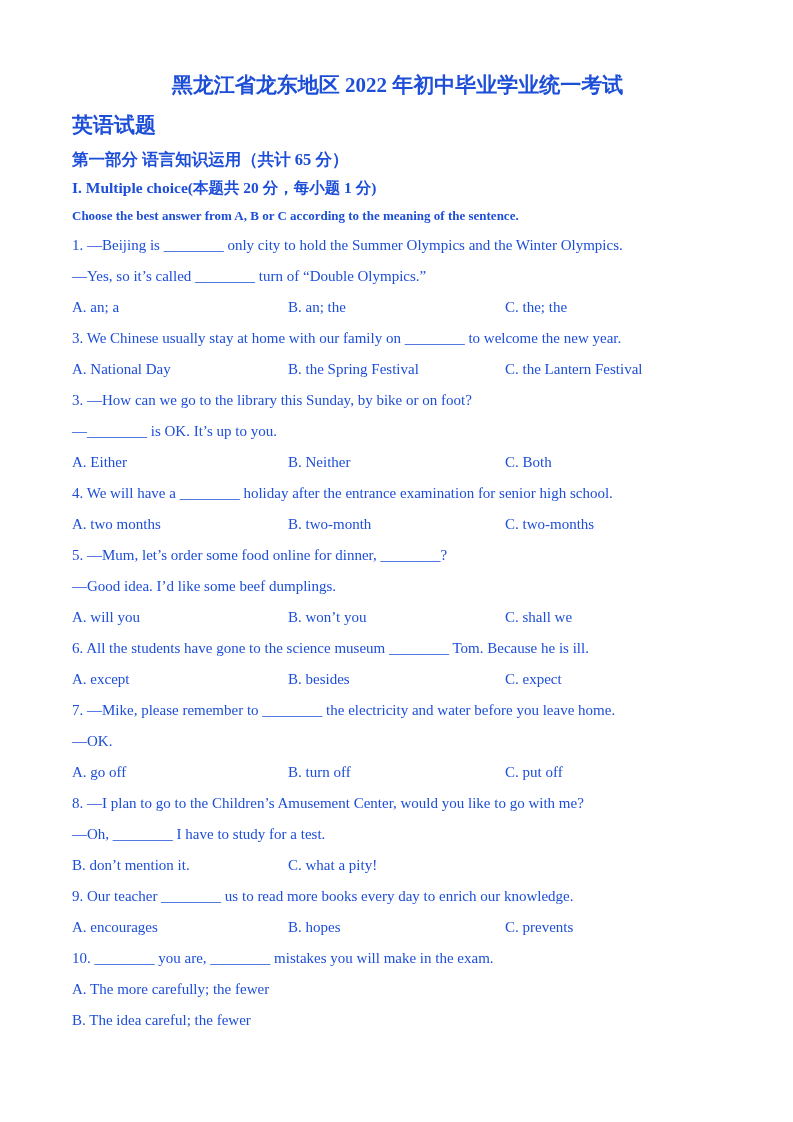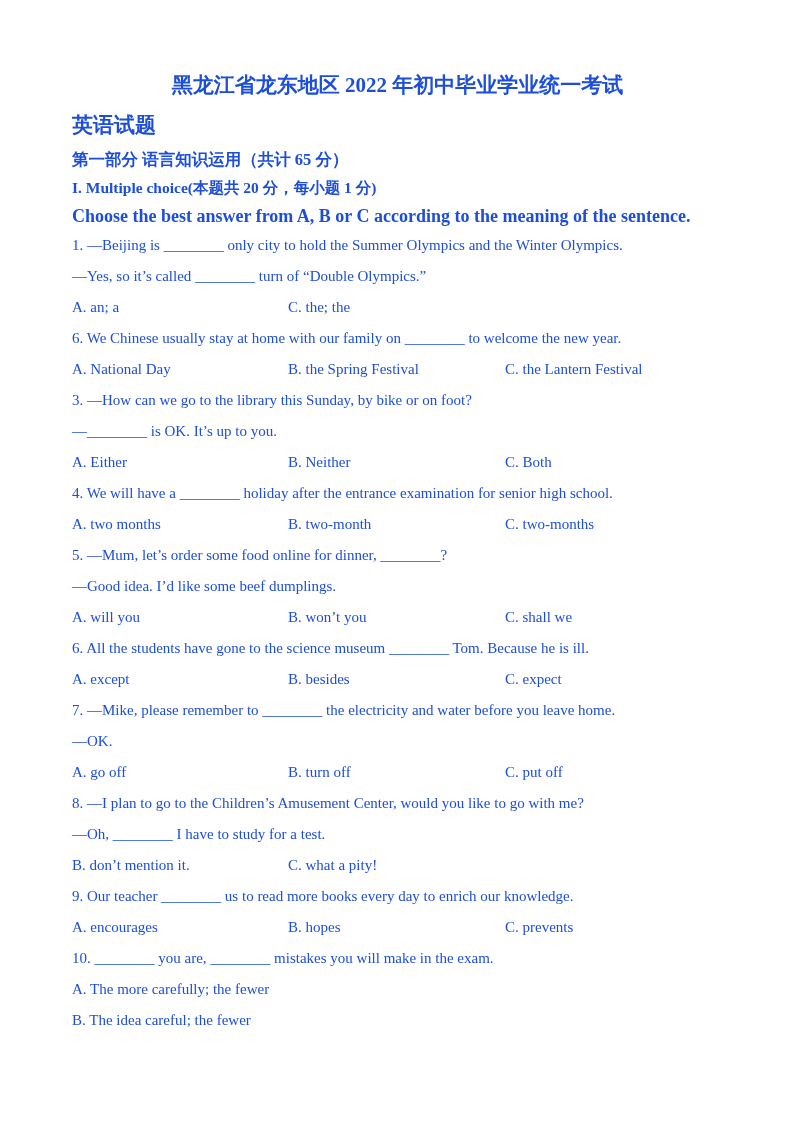--- a/index.html
+++ b/index.html
@@ -37,21 +37,21 @@
     line-height: 22px;
     margin-top: 9px;
   }
   .section-heading {
     font-size: 15.5px;
     font-weight: bold;
     line-height: 22px;
     margin-top: 6px;
   }
   .instruction {
-    font-size: 18px;
+    font-size: 13px;
     font-weight: bold;
     line-height: 22px;
     margin-top: 6px;
   }
   .question-list {
     margin-top: 3px;
     font-size: 15px;
   }
   .line {
     line-height: 31px;
@@ -72,23 +72,24 @@
     <div class="title1">黑龙江省龙东地区 2022 年初中毕业学业统一考试</div>
     <div class="title2">英语试题</div>
     <div class="part-heading">第一部分  语言知识运用（共计 65 分）</div>
     <div class="section-heading">I. Multiple choice(本题共 20 分，每小题 1 分)</div>
     <div class="instruction">Choose the best answer from A, B or C according to the meaning of the sentence.</div>
     <div class="question-list">
         <p class="line">1. —Beijing is ________ only city to hold the Summer Olympics and the Winter Olympics.</p>
         <p class="line">—Yes, so it’s called ________ turn of “Double Olympics.”</p>
         <div class="options-row line">
           <span class="option">A. an; a</span>
+          <span class="option">B. an; the</span>
           <span class="option">C. the; the</span>
         </div>
-        <p class="line">6. We Chinese usually stay at home with our family on ________ to welcome the new year.</p>
+        <p class="line">3. We Chinese usually stay at home with our family on ________ to welcome the new year.</p>
         <div class="options-row line">
           <span class="option">A. National Day</span>
           <span class="option">B. the Spring Festival</span>
           <span class="option">C. the Lantern Festival</span>
         </div>
         <p class="line">3. —How can we go to the library this Sunday, by bike or on foot?</p>
         <p class="line">—________ is OK. It’s up to you.</p>
         <div class="options-row line">
           <span class="option">A. Either</span>
           <span class="option">B. Neither</span>

